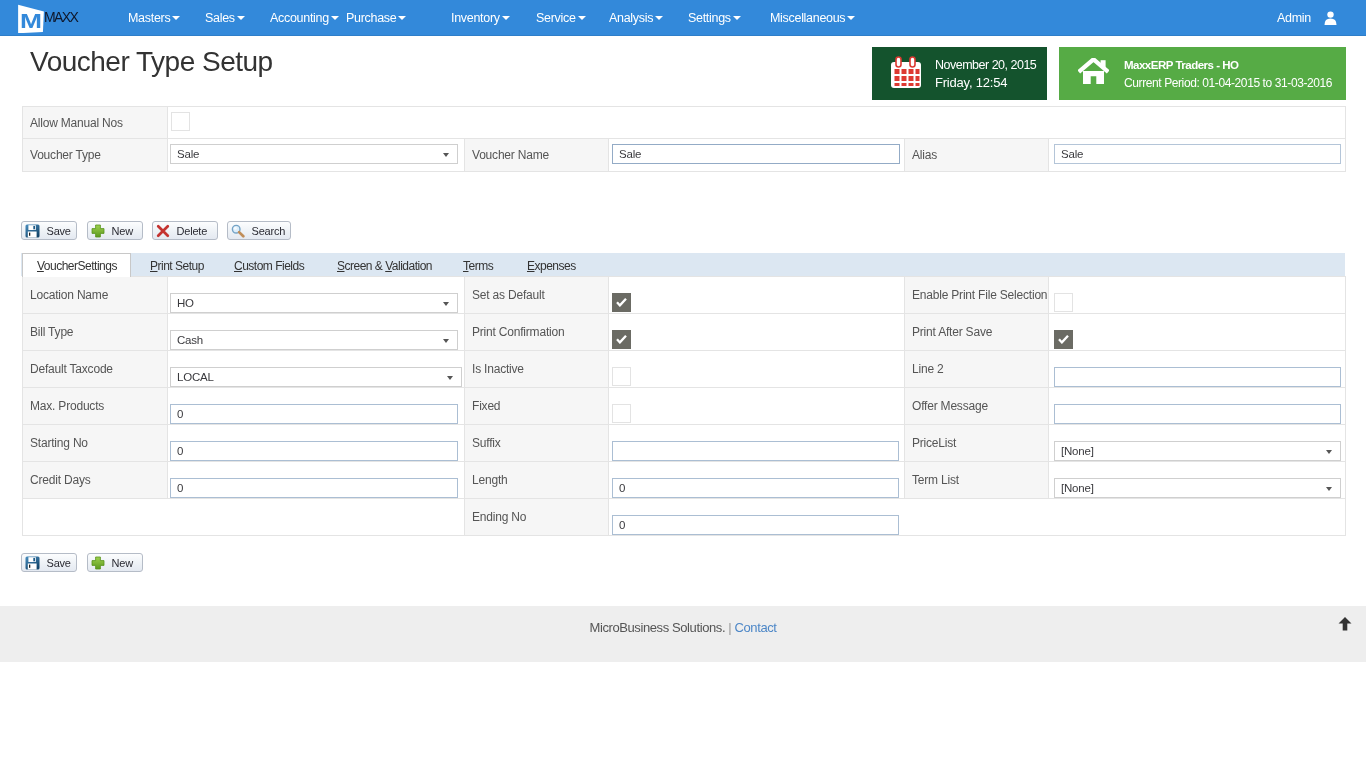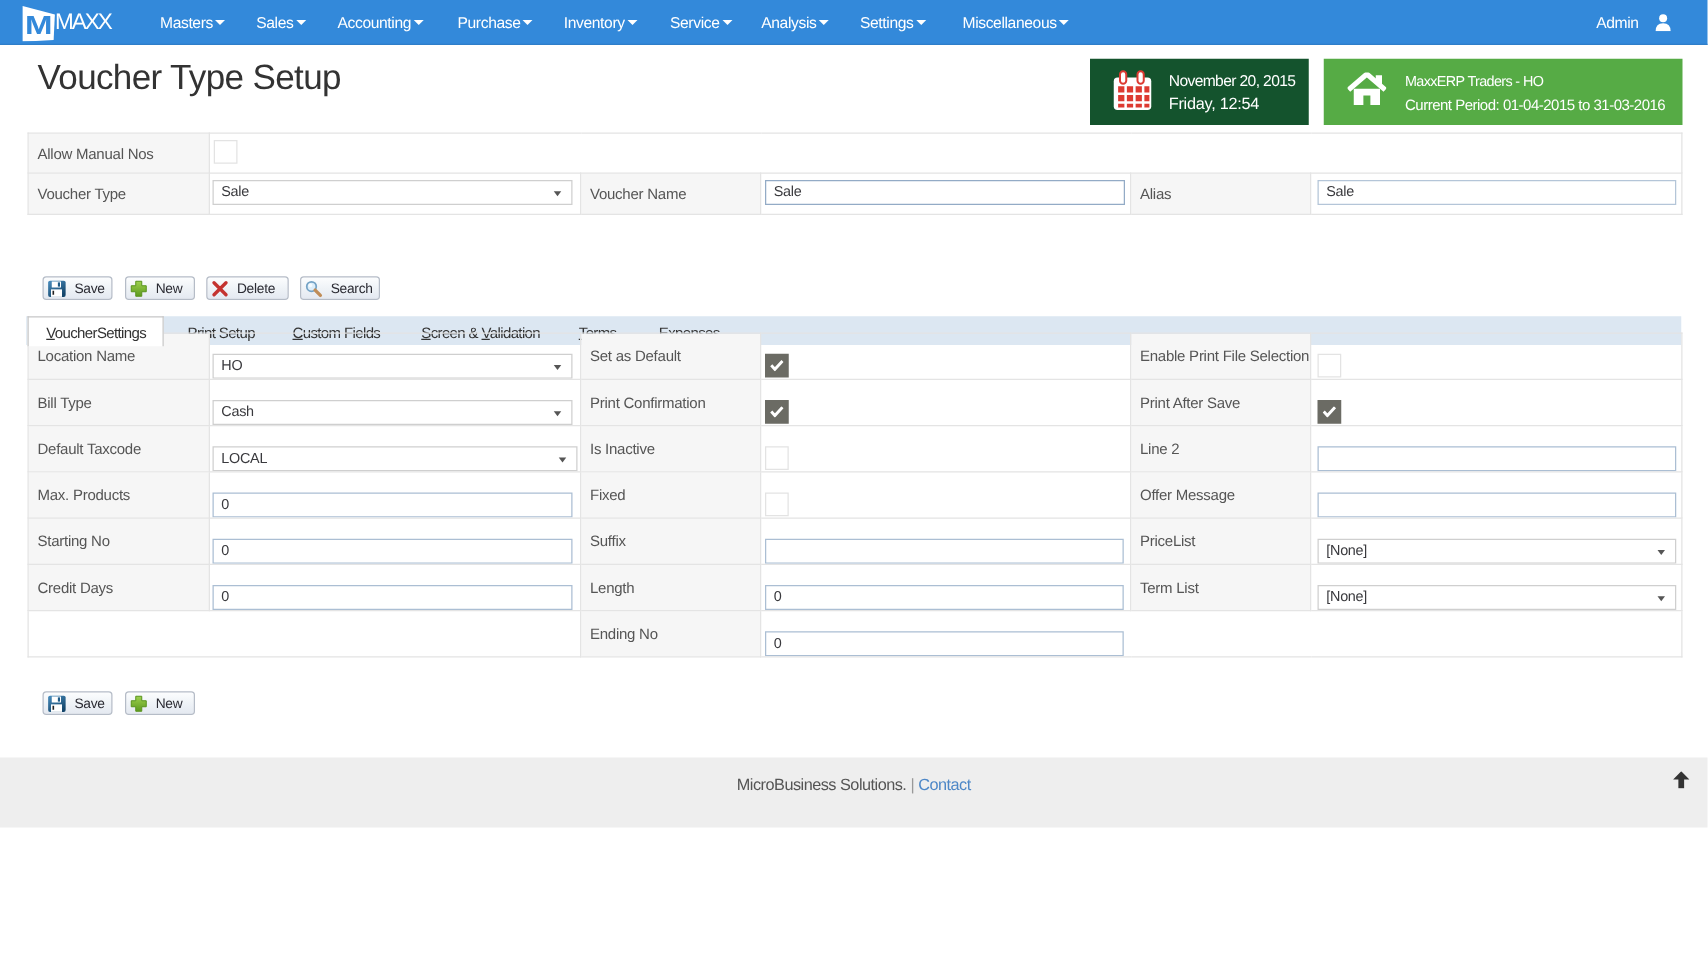--- a/index.html
+++ b/index.html
@@ -2,45 +2,45 @@
 <html><head>
 <meta charset="utf-8">
 <title>Voucher Type Setup</title>
 <style>
 *{box-sizing:border-box;margin:0;padding:0}
 html,body{width:1366px;height:768px;background:#fff;font-family:"Liberation Sans",sans-serif;overflow:hidden}
 .abs{position:absolute}
 #navbar{position:absolute;left:0;top:0;width:1366px;height:36px;background:#3389da;border-bottom:1px solid #2e7ec9}
 .mi{position:absolute;top:11px;font-size:12.5px;color:#fff;letter-spacing:-0.3px;white-space:nowrap}
 .mi .crt{display:inline-block;width:0;height:0;border-left:4px solid transparent;border-right:4px solid transparent;border-top:4px solid #fff;margin-left:2px;vertical-align:middle;margin-top:-2px}
-#logo-text{position:absolute;left:44px;top:3px;font-size:18px;line-height:28px;color:#ffffff;letter-spacing:-1.6px}
+#logo-text{position:absolute;left:44px;top:3px;font-size:14px;line-height:28px;color:#0f172a;letter-spacing:-1.6px}
 #hdr{position:absolute;left:30px;top:46px;font-size:28px;font-weight:400;color:#333;letter-spacing:-0.5px}
 .infobox{position:absolute;top:47px;height:53px;color:#fff}
 #redbox{left:872px;width:175px;background:#14532d}
 #greenbox{left:1059px;width:287px;background:#56ab45}
 .ib-l1{position:absolute;left:63px;top:9px;font-size:12.5px;letter-spacing:-0.5px;line-height:18px;white-space:nowrap}
 
 table{border-collapse:collapse;table-layout:fixed;position:absolute;left:22px;width:1323px}
 #t1{top:106px}
-#t2{top:266px}
+#t2{top:276px}
 td{border:1px solid #e4e4e4;padding:0;font-size:12px;color:#555;vertical-align:top;overflow:hidden;white-space:nowrap}
 td.lbl{vertical-align:middle}
 #t1 .sel,#t1 .inp,#t1 .cb{margin-top:5px}
 #t2 .sel,#t2 .inp,#t2 .cb,#t2 .cbc{margin-top:16px}
 td.lbl{background:#f6f6f6;padding-left:7px;letter-spacing:-0.2px}
 .inp,.sel{position:relative;height:20px;background:#fff;font-size:11.5px;letter-spacing:-0.2px;color:#3a3a3e;line-height:18px;padding-left:6px;white-space:nowrap}
 .inp{border:1px solid #abbed3}
 .sel{border:1px solid #cfcfcf}
 .sel .crt{position:absolute;right:8px;top:8px;width:0;height:0;border-left:3.8px solid transparent;border-right:3.8px solid transparent;border-top:4.2px solid #555}
 .cb{width:19px;height:19px;background:#fff;border:1px solid #e3e3e3}
 .cbc{width:19px;height:19px;background:#6b6b64;position:relative}
 .cbc svg{position:absolute;left:4px;top:5px}
 .gray{color:#999}
 
-.btnrow{position:absolute;left:34px;height:19px;white-space:nowrap;font-size:0}
+.btnrow{position:absolute;left:21px;height:19px;white-space:nowrap;font-size:0}
 #btns1{top:221px}
 #btns2{top:553px}
 .btn{display:inline-flex;align-items:center;justify-content:flex-start;height:19px;border:1px solid #b5bcc7;border-radius:3px;background:linear-gradient(180deg,#fcfdfe 0%,#eff3f7 50%,#e4e9f1 100%);font-size:11px;letter-spacing:-0.2px;color:#2b2b33;padding:0 0 0 2.5px;vertical-align:top}
 .btn svg{margin-right:7px}
 
 #tabs{position:absolute;left:21px;top:253px;width:1324px;height:23px;background:#dce7f2}
 #tab-active{position:absolute;left:1px;top:0;width:109px;height:24px;background:#fff;border:1px solid #c8c8c8;border-bottom:none;z-index:3}
 .tab{position:absolute;top:6px;font-size:12px;color:#333;letter-spacing:-0.5px;white-space:nowrap}
 
 #footer{position:absolute;left:0;top:606px;width:1366px;height:56px;background:#eeeeee}
@@ -51,21 +51,21 @@
 <body>
 <div id="navbar">
   <svg class="abs" style="left:17px;top:2px" width="28" height="31" viewBox="0 0 28 31">
     <path d="M1.1 2.7 L26.9 9.6 L25.9 29.9 L1.1 31.3 Z" fill="#fff"></path>
     <text x="3" y="25.5" font-family="Liberation Sans" font-size="21" font-weight="bold" fill="#3389da" textLength="22" lengthAdjust="spacingAndGlyphs">M</text>
   </svg>
   <div id="logo-text">MAXX</div>
   <span class="mi" style="left:128px">Masters<span class="crt"></span></span>
   <span class="mi" style="left:205px">Sales<span class="crt"></span></span>
   <span class="mi" style="left:270px">Accounting<span class="crt"></span></span>
-  <span class="mi" style="left:366px">Purchase<span class="crt"></span></span>
+  <span class="mi" style="left:346px">Purchase<span class="crt"></span></span>
   <span class="mi" style="left:451px">Inventory<span class="crt"></span></span>
   <span class="mi" style="left:536px">Service<span class="crt"></span></span>
   <span class="mi" style="left:609px">Analysis<span class="crt"></span></span>
   <span class="mi" style="left:688px">Settings<span class="crt"></span></span>
   <span class="mi" style="left:770px">Miscellaneous<span class="crt"></span></span>
   <span class="mi" style="left:1277px">Admin</span>
   <svg class="abs" style="left:1324px;top:11px" width="13" height="14" viewBox="0 0 13 14">
     <circle cx="6.5" cy="3.6" r="3.2" fill="#fff"></circle>
     <path d="M0.5 14 Q0.5 7.6 6.5 7.6 Q12.5 7.6 12.5 14 Z" fill="#fff"></path>
   </svg>
@@ -92,21 +92,21 @@
     </g>
   </svg>
   <div class="ib-l1">November 20, 2015<br><span style="font-size:13px;letter-spacing:-0.2px">Friday, 12:54</span></div>
 </div>
 <div class="infobox" id="greenbox">
   <svg class="abs" style="left:19px;top:11px" width="31" height="26" viewBox="0 0 31 26">
     <rect x="22.6" y="2.2" width="5" height="7" fill="#fff"></rect>
     <path d="M0.8 13.9 L15.5 1.3 L30.2 13.9" stroke="#fff" stroke-width="4.2" fill="none"></path>
     <path d="M5 13 L26 13 L26 26 L18.3 26 L18.3 18.3 L12.7 18.3 L12.7 26 L5 26 Z" fill="#fff"></path>
   </svg>
-  <div class="ib-l1" style="left:65px"><span style="font-size:11.5px;font-weight:normal">MaxxERP Traders - HO</span><br><span style="font-size:12px;letter-spacing:-0.4px">Current Period: 01-04-2015 to 31-03-2016</span></div>
+  <div class="ib-l1" style="left:65px"><span style="font-size:11.5px;font-weight:bold">MaxxERP Traders - HO</span><br><span style="font-size:12px;letter-spacing:-0.4px">Current Period: 01-04-2015 to 31-03-2016</span></div>
 </div>
 
 <table id="t1">
   <colgroup>
       <col style="width:145px">
       <col style="width:297px">
       <col style="width:144px">
       <col style="width:296px">
       <col style="width:144px">
       <col style="width:297px">

